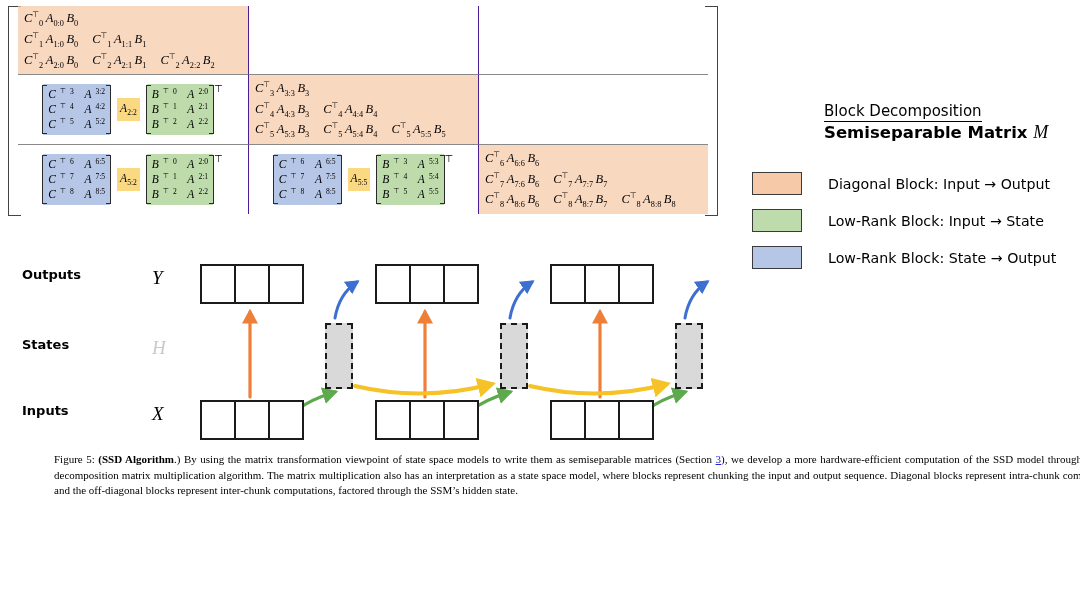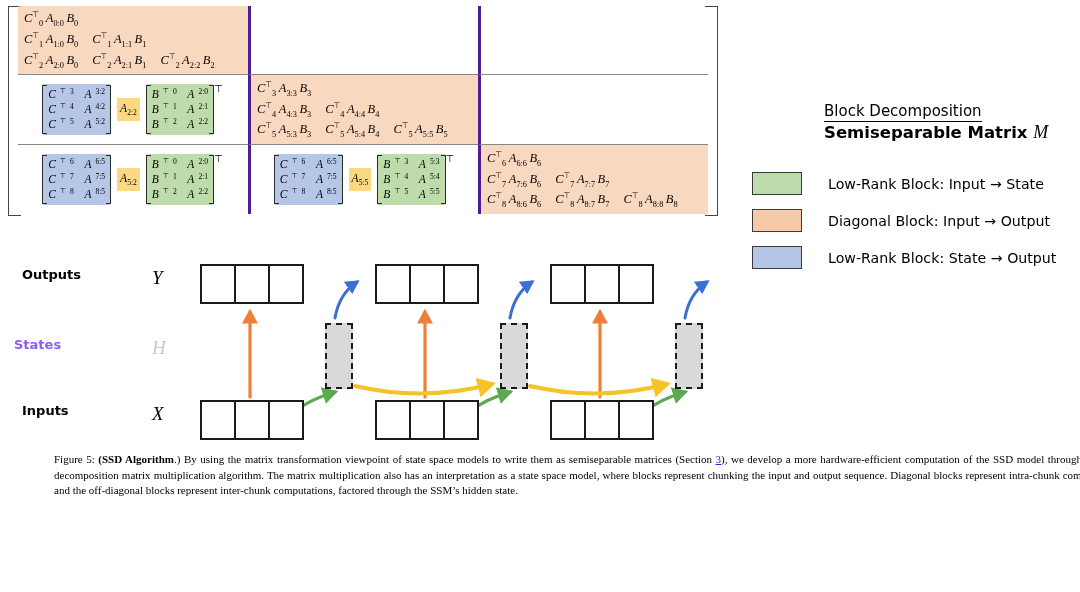--- a/index.html
+++ b/index.html
@@ -9,21 +9,21 @@
   
   #matrix-figure{position:absolute;left:8px;top:6px;width:710px;height:208px;}
   .bracket{position:absolute;top:0;height:100%;width:12px;border-top:1.5px solid #444;border-bottom:1.5px solid #444;}
   .bracket.left{left:0;border-left:1.5px solid #444;}
   .bracket.right{right:0;border-right:1.5px solid #444;}
 
   #matrix-grid{position:absolute;left:10px;top:0;right:10px;height:100%;
                display:grid;grid-template-rows:68px 70px 70px;grid-template-columns:1fr 1fr 1fr;}
   .mcell{position:relative;overflow:hidden;}
   .row-sep{border-top:1px solid #888;}
-  .col-sep{border-left:3px solid #4c1d95;}
+  .col-sep{border-left:1px solid #4c1d95;}
 
   
   .diag-fill{position:absolute;left:0;top:0;right:0;bottom:0;background:#f7dbcb;}
   .diag-rows{position:absolute;left:6px;top:3px;right:2px;bottom:2px;
              display:flex;flex-direction:column;justify-content:center;gap:2px;font-size:12.5px;}
   .diag-rows .drow{display:flex;gap:14px;white-space:nowrap;line-height:1.25;}
 
   
   .lowrank{position:absolute;left:0;top:0;right:0;bottom:0;
            display:flex;align-items:center;justify-content:center;gap:7px;}
@@ -321,26 +321,26 @@
   </div>
 
   <div id="legend">
     <div><span id="legend-sub">Block Decomposition</span></div>
     <div id="legend-title">
       <span>Semiseparable Matrix</span>
       <span class="mi">M</span>
     </div>
     <div class="legend-rows" id="legend-rows">
         <div class="lrow">
+          <div class="swatch" style="background: rgb(246, 201, 168);"></div>
+          <div class="ltext">Diagonal Block: Input → Output</div>
+        </div>
+        <div class="lrow">
           <div class="swatch" style="background: rgb(190, 219, 171);"></div>
           <div class="ltext">Low-Rank Block: Input → State</div>
-        </div>
-        <div class="lrow">
-          <div class="swatch" style="background: rgb(246, 201, 168);"></div>
-          <div class="ltext">Diagonal Block: Input → Output</div>
         </div>
         <div class="lrow">
           <div class="swatch" style="background: rgb(182, 198, 230);"></div>
           <div class="ltext">Low-Rank Block: State → Output</div>
         </div>
       </div>
   </div>
 
   <div id="diagram">
     <svg id="diagram-svg" width="740" height="190" style="position:absolute;left:0;top:0;">
@@ -365,21 +365,21 @@
         <path d="M335,68 Q339,44 357,32" stroke="#3c6fd0" fill="none" stroke-width="3" marker-end="url(#mb)" stroke-linecap="round"></path>
         <path d="M472,160 Q484,150 510,142" stroke="#5da94e" fill="none" stroke-width="3.4" marker-end="url(#mg)" stroke-linecap="round"></path>
         <path d="M510,68 Q514,44 532,32" stroke="#3c6fd0" fill="none" stroke-width="3" marker-end="url(#mb)" stroke-linecap="round"></path>
         <path d="M647,160 Q659,150 685,142" stroke="#5da94e" fill="none" stroke-width="3.4" marker-end="url(#mg)" stroke-linecap="round"></path>
         <path d="M685,68 Q689,44 707,32" stroke="#3c6fd0" fill="none" stroke-width="3" marker-end="url(#mb)" stroke-linecap="round"></path>
         <path d="M355,136 Q423.5,152 492,134" stroke="#f5c327" fill="none" stroke-width="4" marker-end="url(#my)" stroke-linecap="round"></path>
         <path d="M530,136 Q598.5,152 667,134" stroke="#f5c327" fill="none" stroke-width="4" marker-end="url(#my)" stroke-linecap="round"></path>
       </svg>
   <div class="rowlabel" style="left: 22px; top: 17px;">Outputs</div>
       <div class="rowsym" style="left: 152px; top: 17px;">Y</div>
-      <div class="rowlabel" style="left: 14px; top: 87px; color: #8b5cf6;">States</div>
+      <div class="rowlabel" style="left: 22px; top: 87px; color: #000000;">States</div>
       <div class="rowsym" style="left: 152px; top: 87px; color: rgb(201, 201, 201);">H</div>
       <div class="rowlabel" style="left: 22px; top: 153px;">Inputs</div>
       <div class="rowsym" style="left: 152px; top: 153px;">X</div>
       <div class="chunk" style="left: 200px; top: 14px;">
         <div class="cell"></div>
         <div class="cell"></div>
         <div class="cell"></div>
       </div>
       <div class="chunk" style="left: 375px; top: 14px;">
         <div class="cell"></div>

